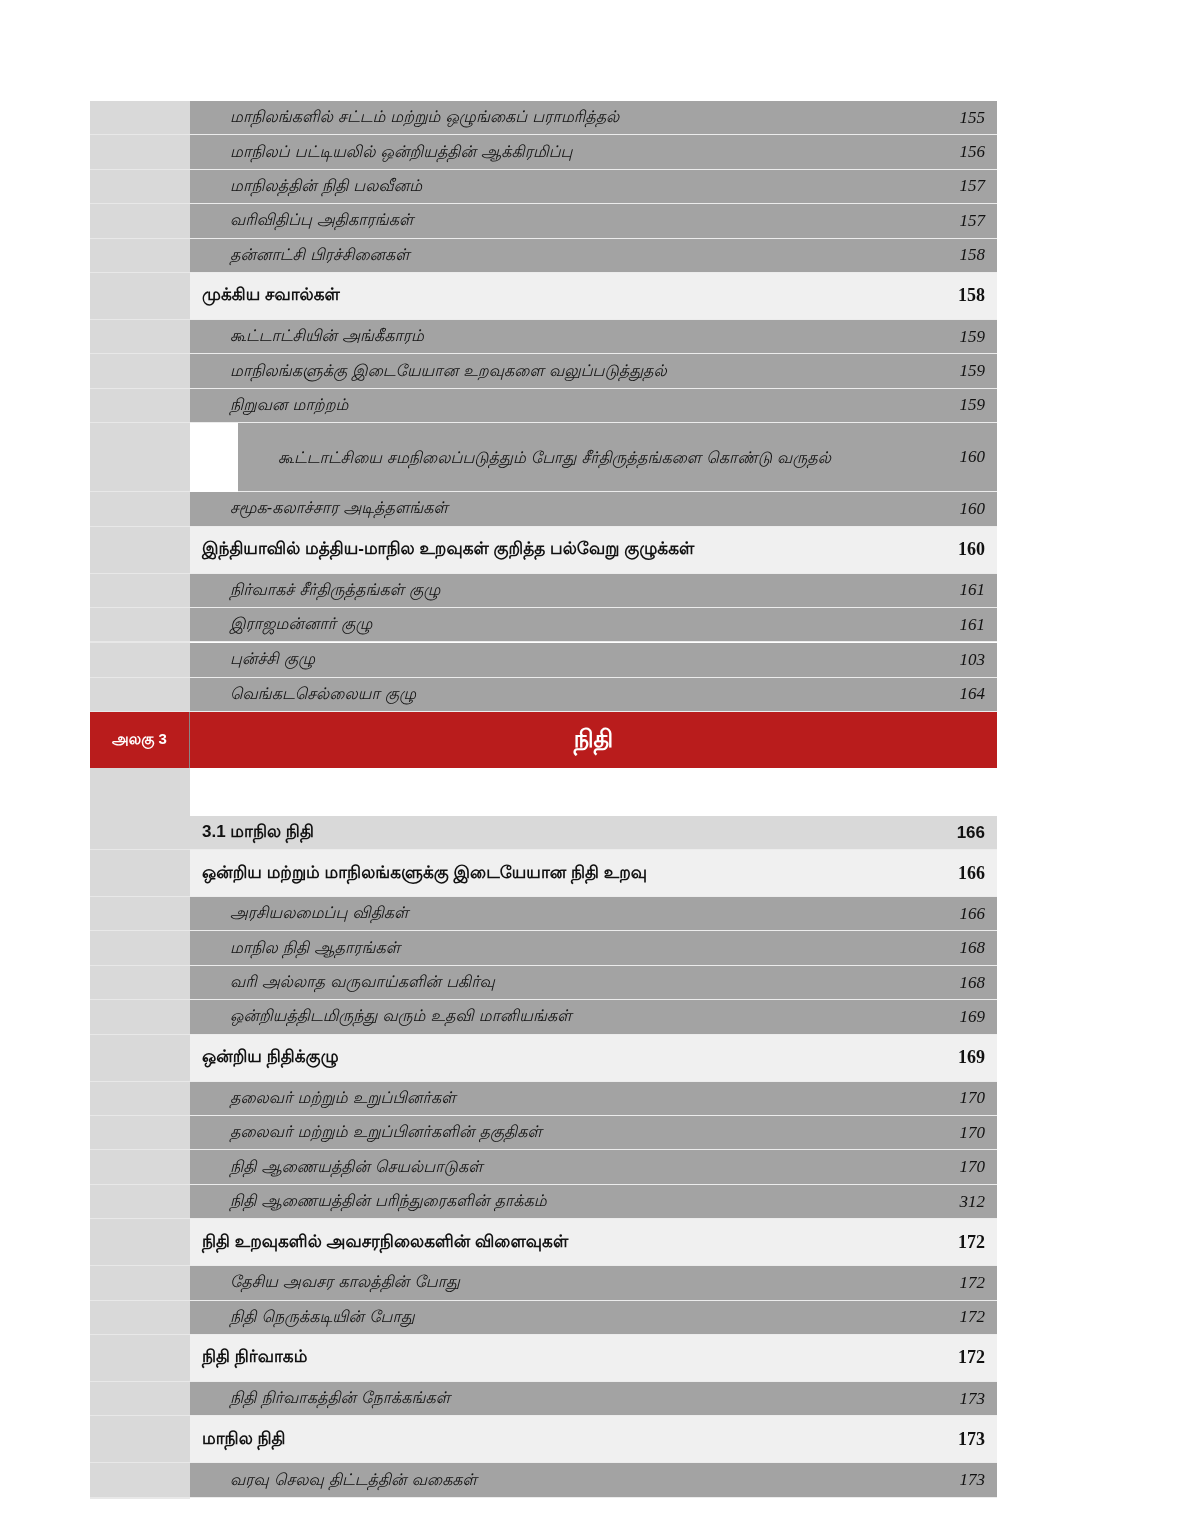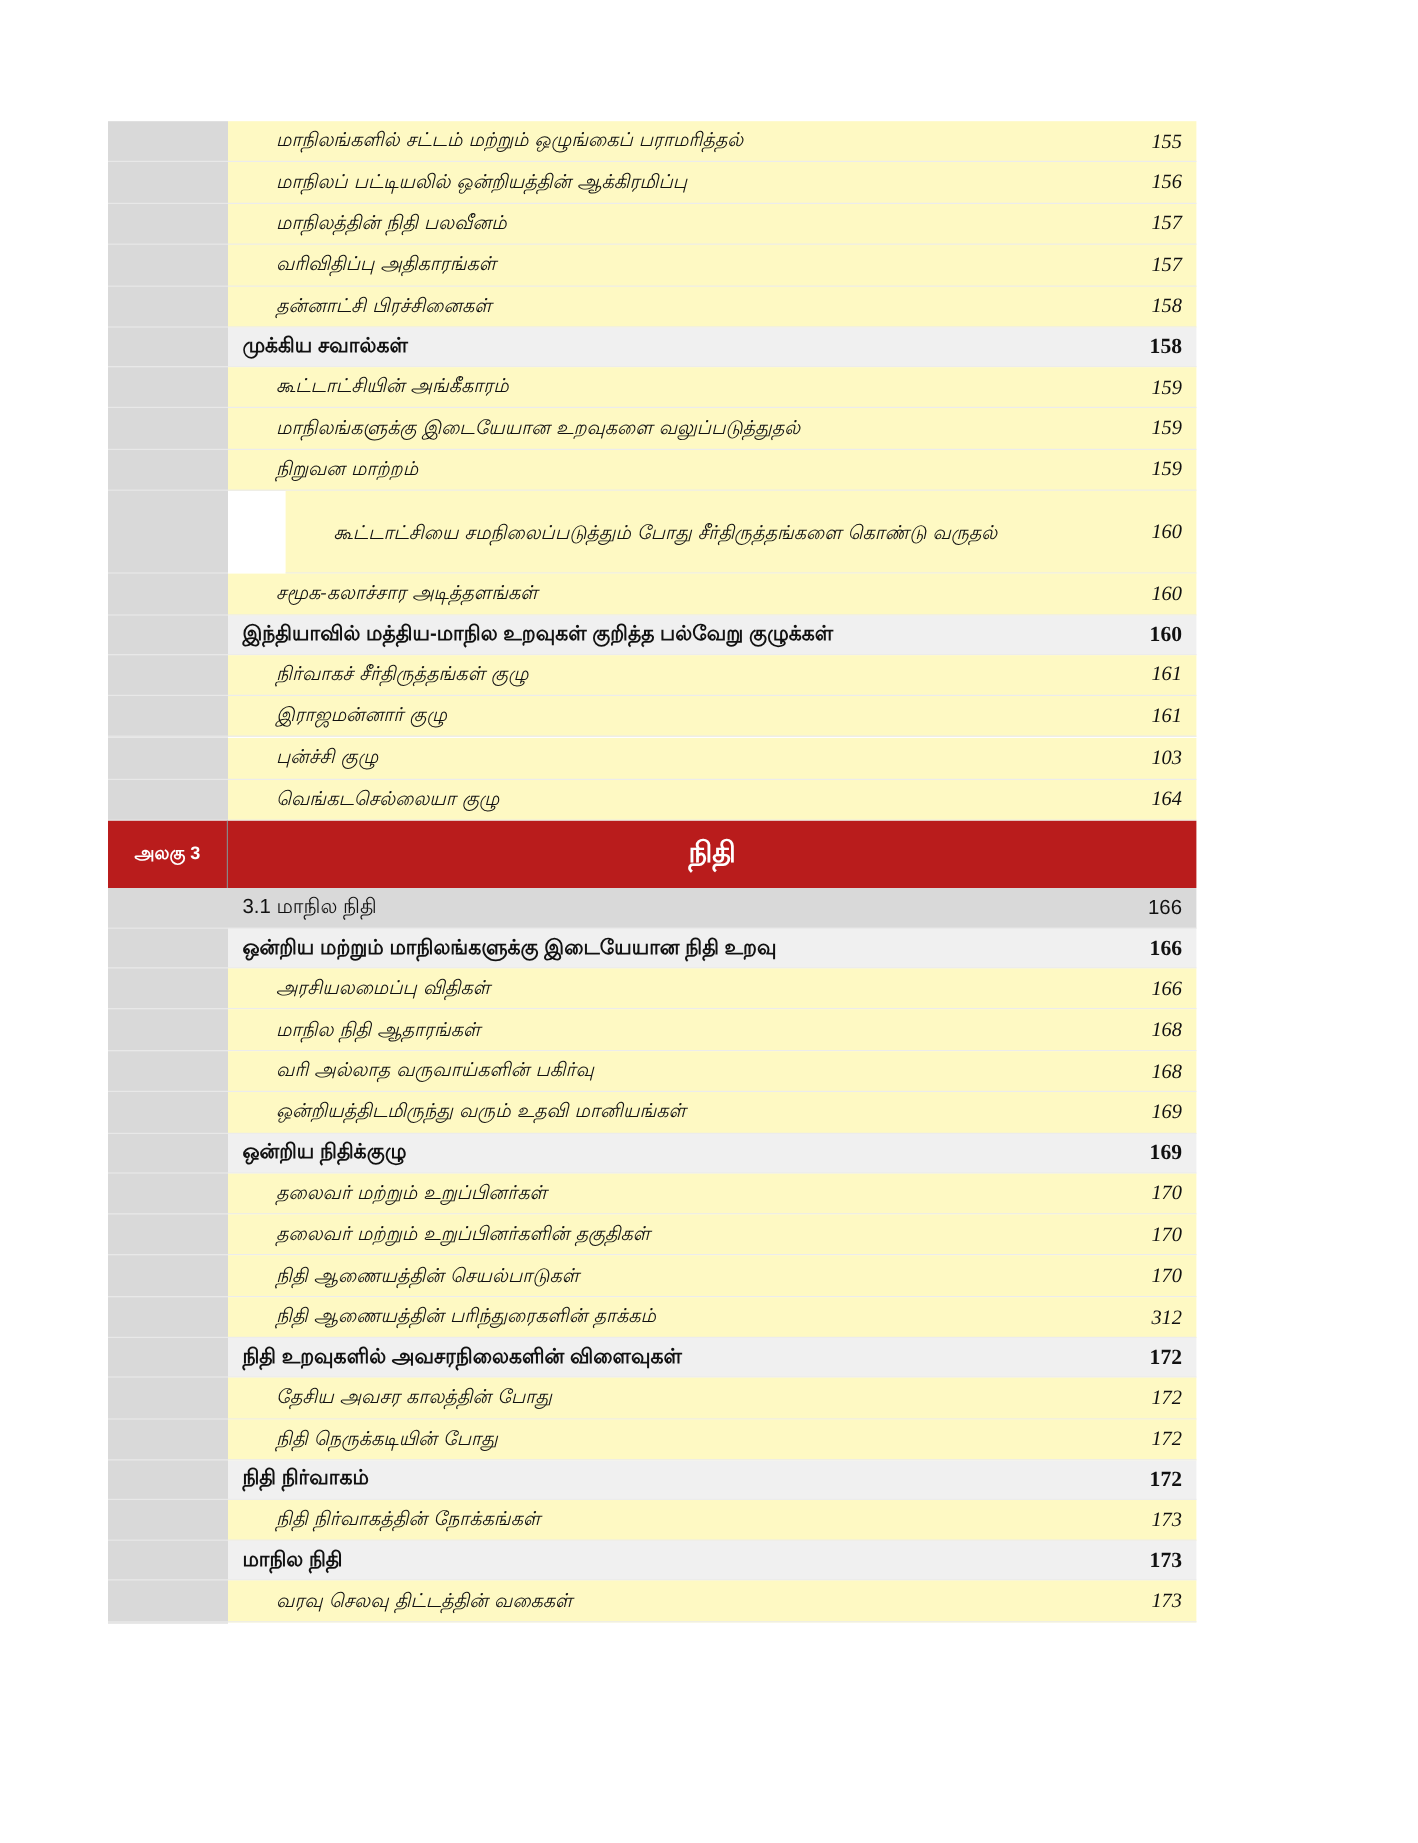--- a/index.html
+++ b/index.html
@@ -5,37 +5,37 @@
   html, body { margin:0; padding:0; background:#ffffff; }
   body { width:1182px; height:1536px; position:relative; overflow:hidden;
          font-family:"DejaVu Serif", serif; color:#111; }
   .toc { position:absolute; left:90px; top:101px; width:907px; }
   .row { display:flex; align-items:stretch; }
   .side { width:100px; flex:0 0 100px; background:#d9d9d9;
           border-bottom:1px solid #e8e8e8; box-sizing:border-box; }
   .main { flex:1; display:flex; align-items:center; justify-content:space-between;
           border-bottom:1px solid #ececec; box-sizing:border-box; }
   .sub .main { height:34.4px; padding-left:40px; padding-right:12px;
-               font-style:italic; font-size:16px; background:#fef9c3; }
+               font-style:italic; font-size:16px; background:#a3a3a3; }
   .sub.tall .main { height:69px; padding-left:12px;margin-left:48px; }
   .sub.tall .title { text-indent:28px; line-height:23px; width:680px; }
-  .head .main { height:33px; padding-left:12px; padding-right:12px;
+  .head .main { height:47px; padding-left:12px; padding-right:12px;
                 font-weight:bold; font-size:17px; background:#f0f0f0;
                 font-family:"Liberation Sans", sans-serif; }
   .head .page { font-family:"Liberation Serif", serif; font-size:18px; font-weight:bold; }
   .sub .page { font-family:"Liberation Serif", serif; font-style:italic; font-size:17px; }
   .unit .side, .unit .main { background:#b91c1c; color:#fff; height:56px; border-bottom:none; }
   .unit .side { display:flex; align-items:center; justify-content:center;
                 font-family:"Liberation Sans", sans-serif; font-weight:bold; font-size:15px;
                 border-right:1px solid #8a8585; }
   .unit .main { justify-content:center; font-family:"Liberation Sans", sans-serif;
                 font-weight:bold; font-size:24px; }
   .section .main { height:34px; padding-left:12px; padding-right:12px;
-                   background:#d9d9d9; font-weight:normal; font-size:17px;
-                   font-family:"Liberation Sans", sans-serif; }
+                   background:#d9d9d9; font-weight:bold; font-size:17px;
+                   font-family:"Liberation Sans", sans-serif;margin-top:48px; }
 </style>
 </head>
 <body>
 
 <div class="toc">
   <div id="block1">
       <div class="row sub">
         <div class="side"></div>
         <div class="main">
           <span class="title">மாநிலங்களில் சட்டம் மற்றும் ஒழுங்கைப் பராமரித்தல்</span>

